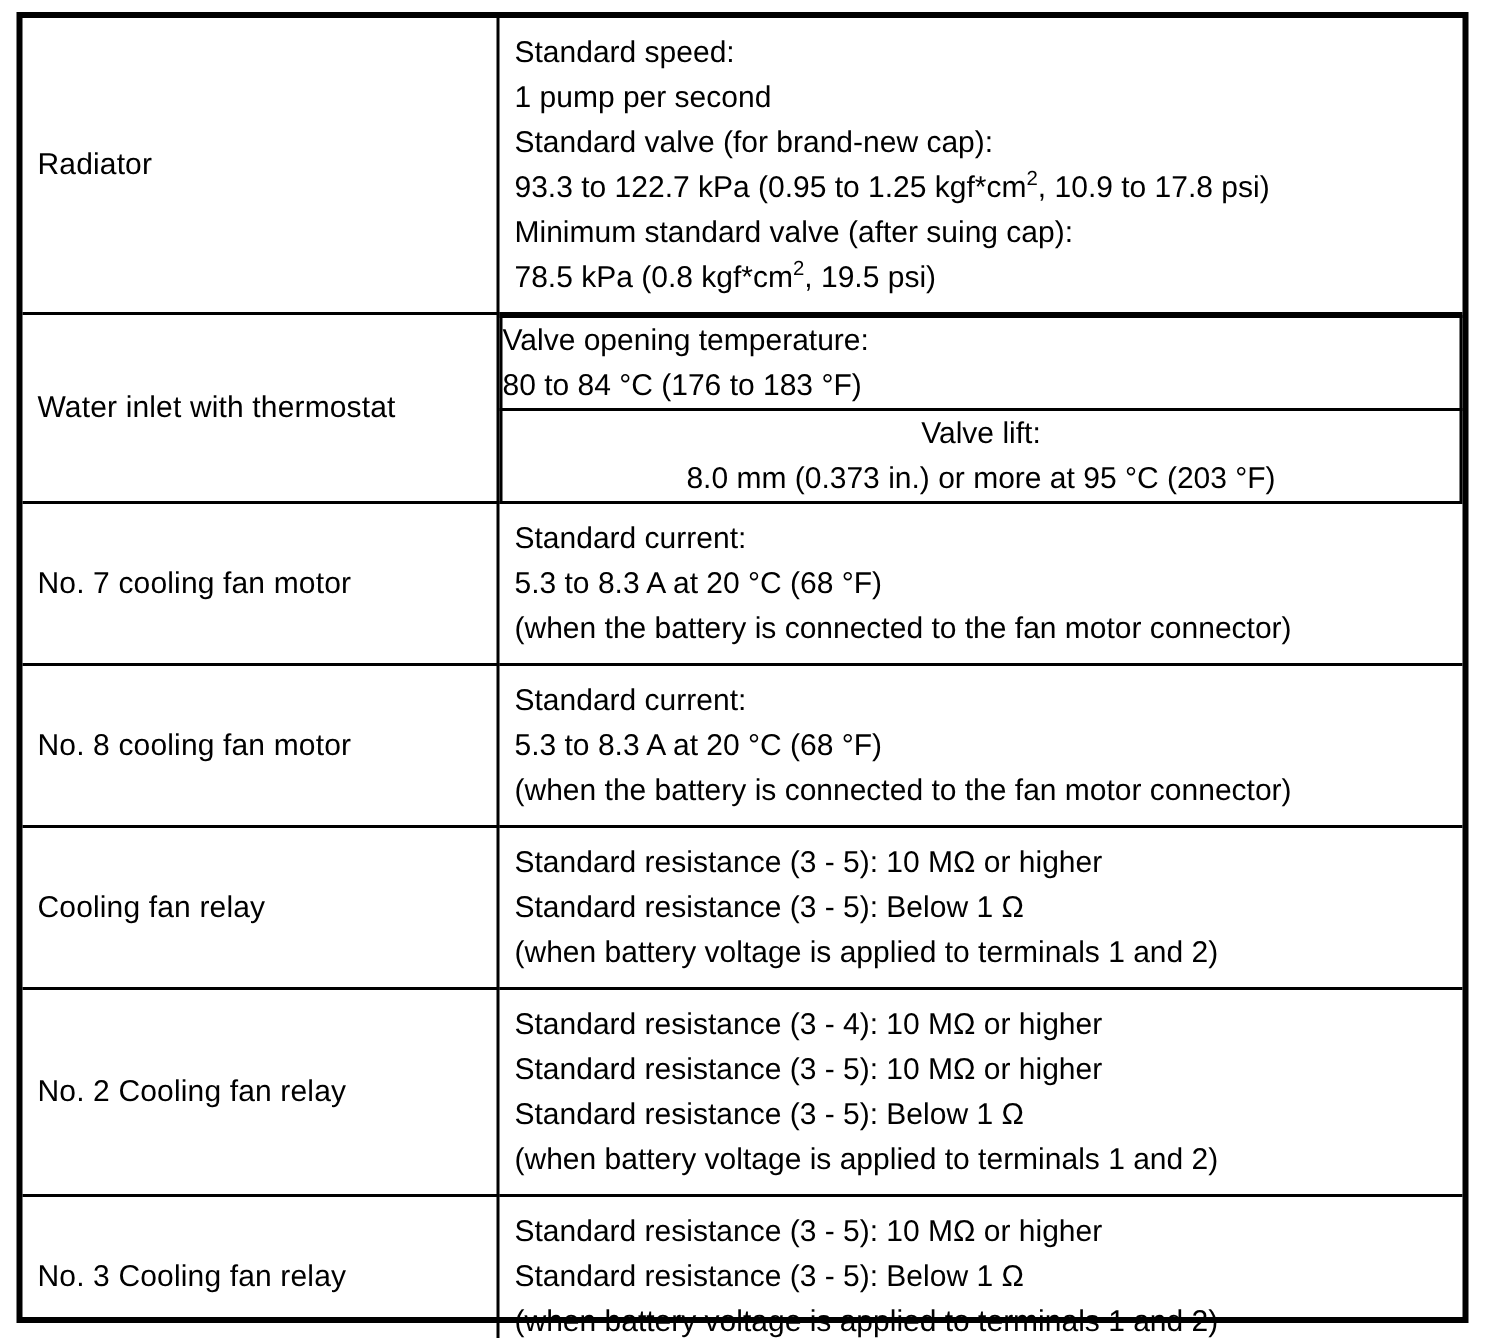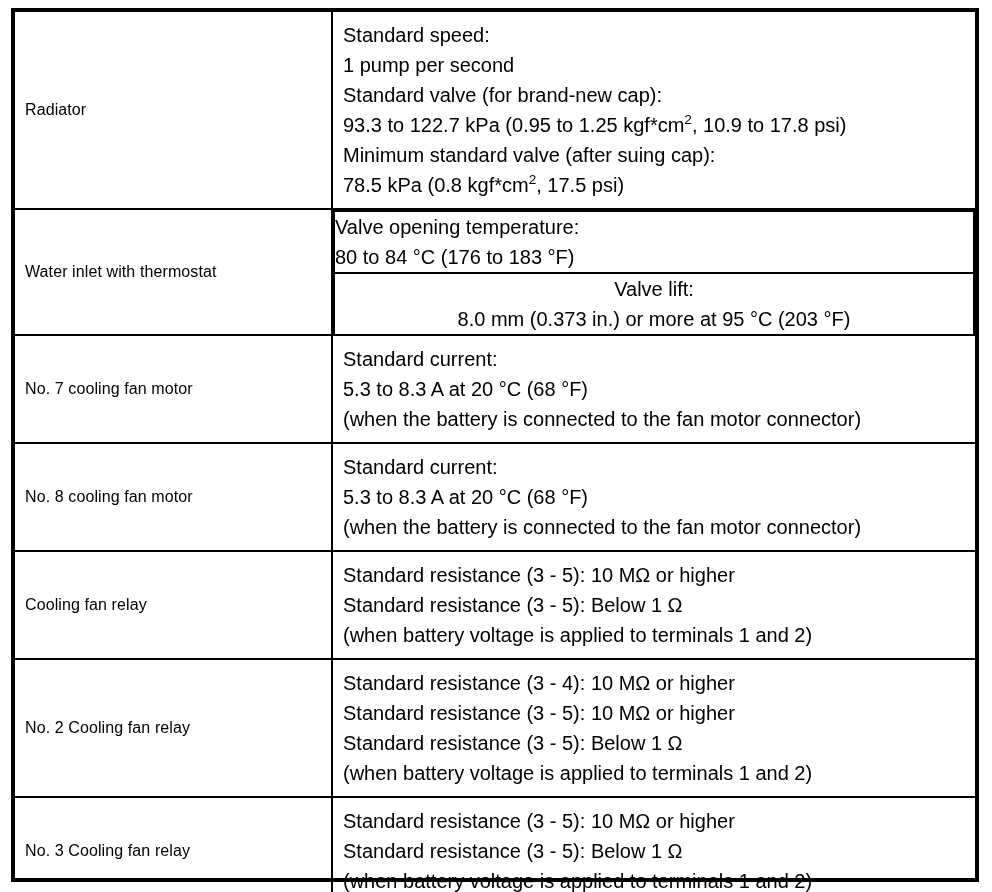--- a/index.html
+++ b/index.html
@@ -31,21 +31,21 @@
     table-layout: fixed;
   }
   table.grid td {
     border: 2px solid #000000;
     padding: 0;
     vertical-align: middle;
   }
   table.grid td.label-cell {
     width: 306px;
     padding-left: 10px;
-    font-size: 16px;
+    font-size: 20px;
     line-height: 26px;
     letter-spacing: 0.1px;
     vertical-align: middle;
   }
   table.grid td.value-cell {
     padding: 8px 6px 8px 10px;
     font-size: 20px;
     line-height: 30px;
     vertical-align: middle;
   }
@@ -93,21 +93,21 @@
   <table class="grid">
     <tbody>
         <tr>
           <td class="label-cell">Radiator</td>
           <td class="value-cell">
             <span class="line">Standard speed:</span>
             <span class="line">1 pump per second</span>
             <span class="line">Standard valve (for brand-new cap):</span>
             <span class="line"><span>93.3 to 122.7 kPa (0.95 to 1.25 kgf*cm</span><sup>2</sup><span>, 10.9 to 17.8 psi)</span></span>
             <span class="line">Minimum standard valve (after suing cap):</span>
-            <span class="line"><span>78.5 kPa (0.8 kgf*cm</span><sup>2</sup><span>, 17.5 psi)</span></span>
+            <span class="line"><span>78.5 kPa (0.8 kgf*cm</span><sup>2</sup><span>, 19.5 psi)</span></span>
           </td>
         </tr>
         <tr>
           <td class="label-cell">Water inlet with thermostat</td>
           <td class="value-stack">
             <table class="sub-grid">
               <tbody>
                 <tr>
                   <td>
                     <span class="line">Valve opening temperature:</span>

